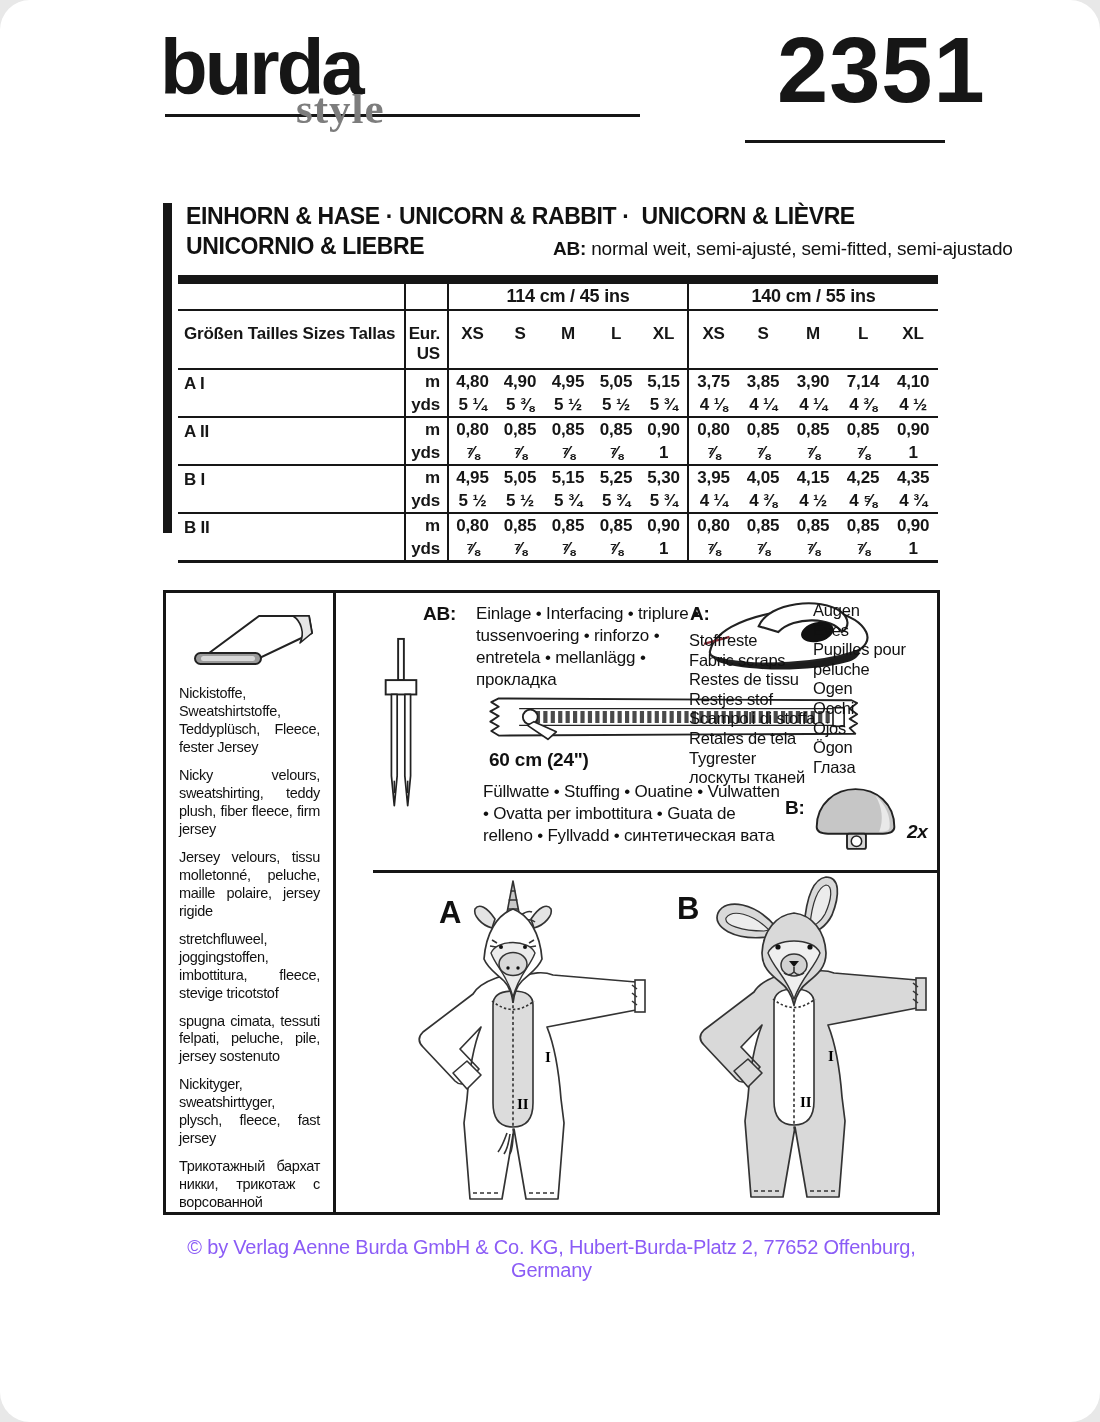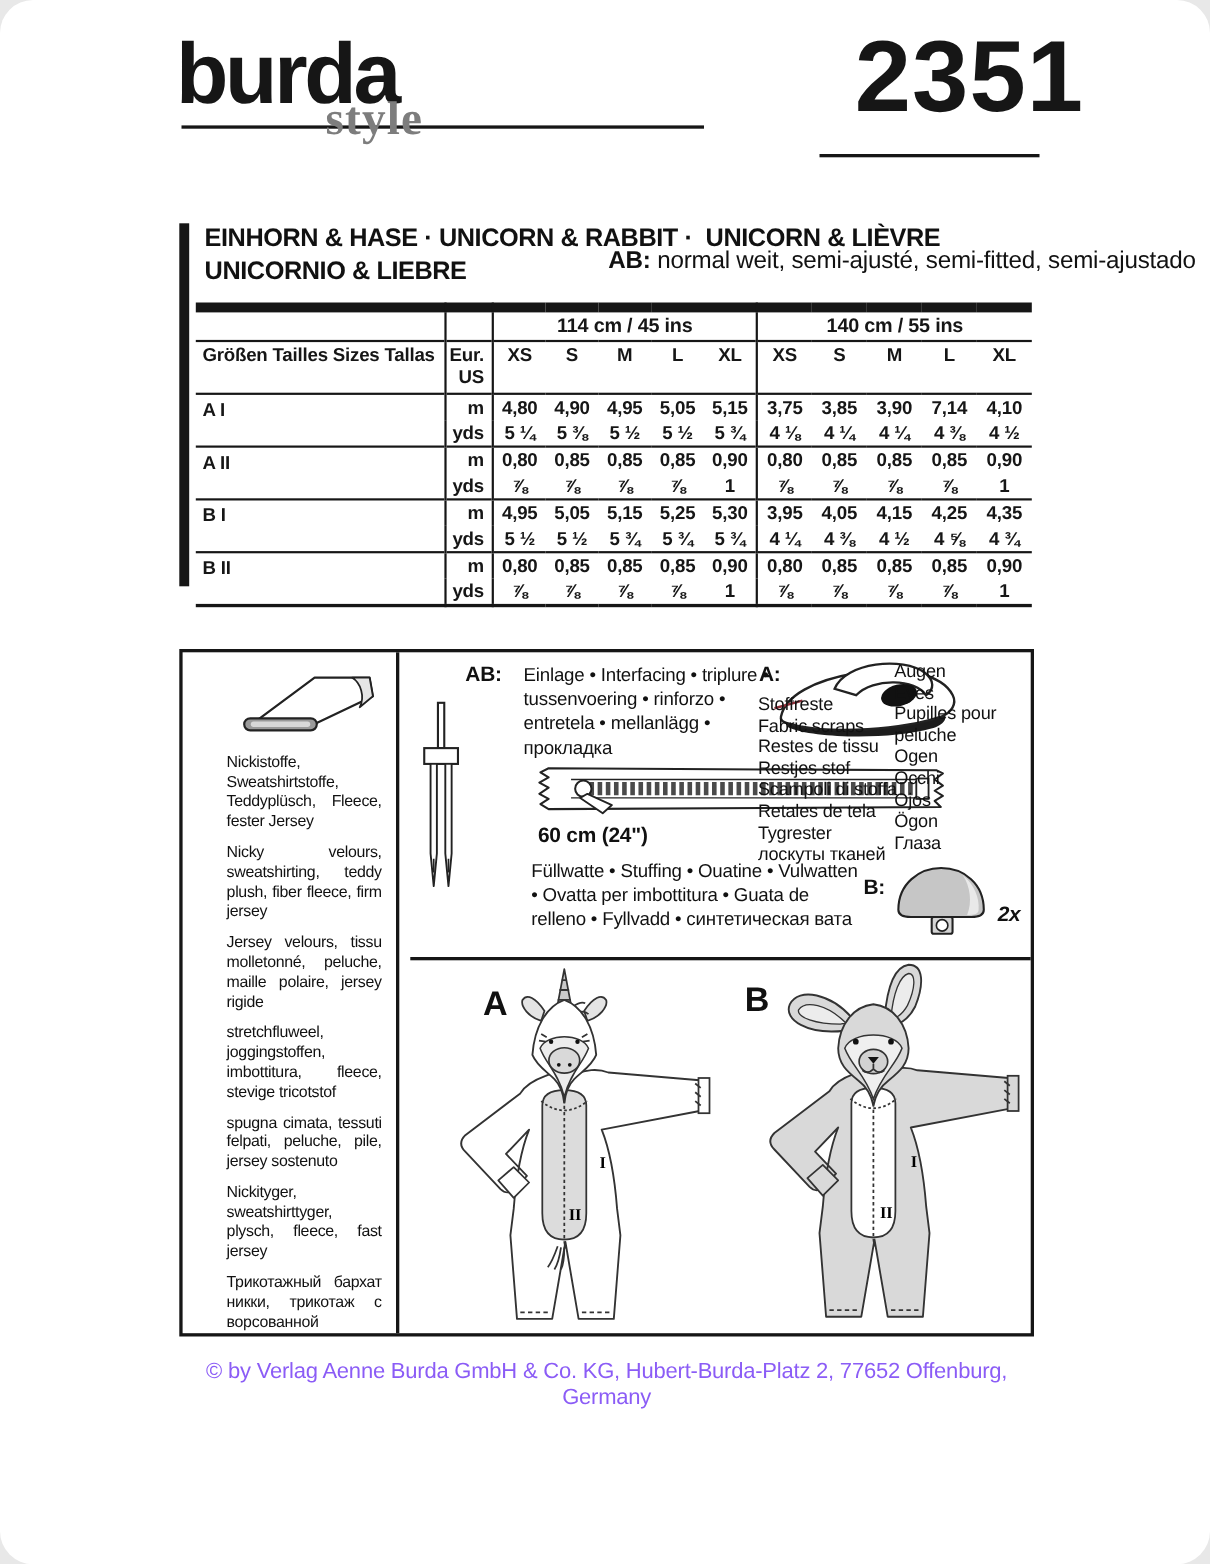--- a/index.html
+++ b/index.html
@@ -13,41 +13,41 @@
   #logo-style{left:296px;top:84px;font-family:"Liberation Serif",serif;font-weight:bold;
               font-size:43px;color:#7d7d7d;letter-spacing:1px;}
   #pattern-number{left:742px;top:18px;width:205px;font-size:92px;font-weight:bold;
                   letter-spacing:1px;text-align:center;color:#161616;margin-left:35px;}
   #number-line{left:745px;top:140px;width:200px;height:3px;background:#161616;}
 
   
   #title-bar{left:163px;top:203px;width:9px;height:330px;background:#161616;}
   #title-1{left:186px;top:203px;font-size:23px;font-weight:bold;letter-spacing:-0.4px;white-space:pre;}
   #title-2{left:186px;top:233px;font-size:23px;font-weight:bold;letter-spacing:-0.4px;}
-  #fit-line{left:553px;top:224px;font-size:22px;}
+  #fit-line{left:553px;top:238px;font-size:19px;}
   #fit-line b{font-weight:bold;}
 
   
   #spec-table{left:178px;top:275px;}
   #spec-table table{border-collapse:collapse;table-layout:fixed;width:760px;
                     border-top:9px solid #161616;border-bottom:3px solid #161616;}
   #spec-table td{font-weight:bold;font-size:17px;text-align:center;vertical-align:middle;
                  padding:0;color:#161616;height:23px;line-height:1.15;}
   #spec-table .lbl{text-align:left;padding-left:6px;}
   #spec-table .unit{text-align:right;padding-right:7px;}
   #spec-table .vl{border-left:2px solid #161616;}
   #spec-table tr.sep td{border-top:2px solid #161616;}
   #spec-table .grp{font-size:18px;height:25px;}
-  #spec-table .szrow td{vertical-align:top;padding-top:2px;height:44px;}
+  #spec-table .szrow td{vertical-align:top;padding-top:13px;height:44px;}
   #spec-table .rowlbl{vertical-align:top;padding-top:4px;}
 
   
   #info-box{left:163px;top:590px;width:777px;height:625px;border:3px solid #161616;box-sizing:border-box;}
   #fabric-col{left:0;top:0;width:170px;height:619px;border-right:3px solid #161616;
-              box-sizing:border-box;padding:8px 13px;overflow:hidden;margin-left:27px;}
+              box-sizing:border-box;padding:8px 13px;overflow:hidden;}
   #fabric-col .p{font-size:14.5px;line-height:1.24;text-align:justify;margin:0 0 10px 0;
                  font-weight:500;letter-spacing:-0.3px;}
   #bolt-wrap{text-align:center;margin:2px 0 10px 0;}
 
   #notions-area{left:207px;top:0;width:564px;height:280px;border-bottom:3px solid #161616;box-sizing:border-box;}
   #view-area{left:207px;top:280px;width:564px;height:339px;}
 
   .sec-label{font-size:19px;font-weight:bold;}
   .mlist{font-size:16.5px;line-height:19.6px;font-weight:500;}
   #interfacing-text,#stuffing-text{font-size:17px;line-height:22px;font-weight:500;}

